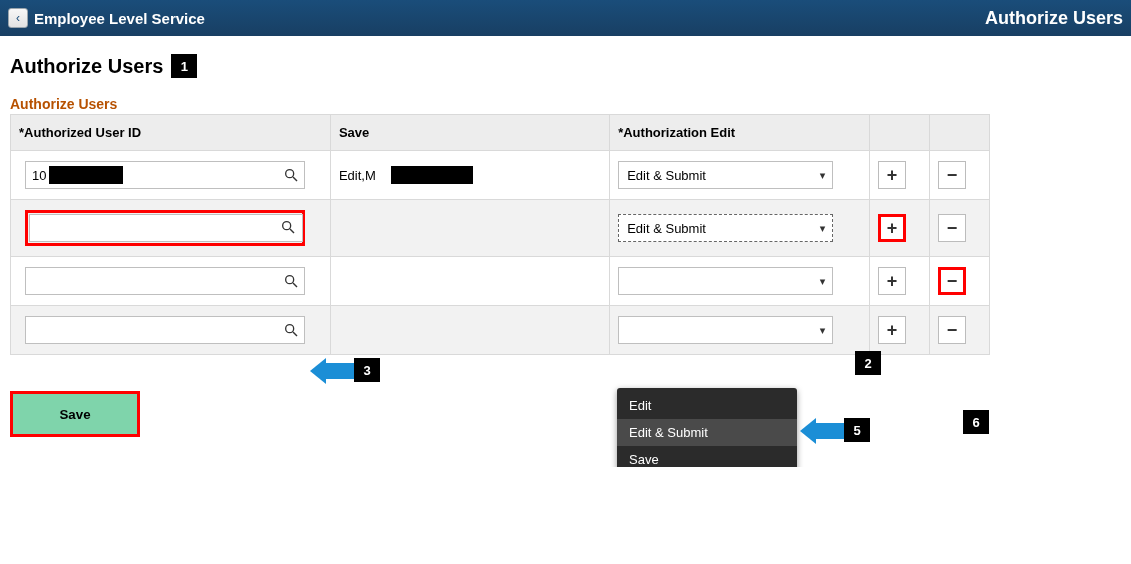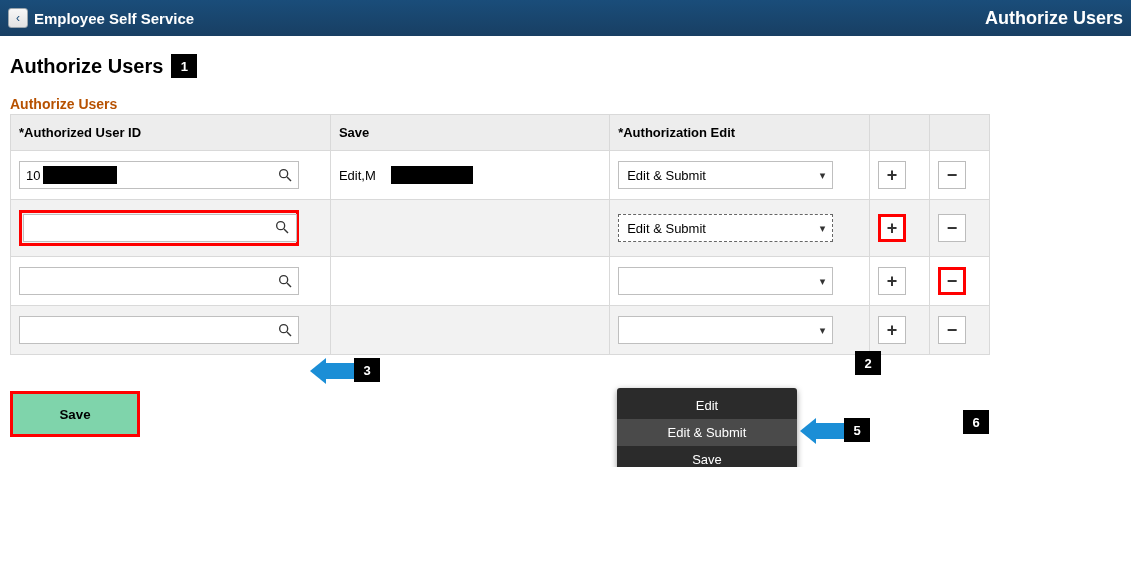--- a/index.html
+++ b/index.html
@@ -61,21 +61,21 @@
     background: #ededed;
     font-weight: bold;
   }
   table.grid tbody tr.alt td { background: #f2f2f2; }
 
   .col-userid { width: 320px; }
   .col-name   { width: 280px; }
   .col-level  { width: 260px; }
   .col-btn    { width: 60px; text-align: center; }
 
-  .fld-wrap { position: relative; display: inline-block; width: 280px; }
+  .fld-wrap { position: relative; display: inline-block; width: 280px; margin-left: 6px; }
   .txt-input {
     width: 280px; height: 28px;
     border: 1px solid #bfbfbf;
     padding: 2px 28px 2px 6px;
     font-size: 13px;
     background: #fff;
   }
   .lookup {
     position: absolute; right: 4px; top: 4px;
     width: 20px; height: 20px;
@@ -138,21 +138,20 @@
   
   .dropdown {
     position: absolute;
     width: 180px;
     background: #2b2b2b;
     color: #fff;
     border-radius: 3px;
     padding: 4px 0;
     font-size: 13px;
     box-shadow: 0 2px 6px rgba(0,0,0,.4);
-    text-align: center;
   }
   .dropdown .opt { padding: 6px 12px; }
   .dropdown .opt.sel-opt { background: #4a4a4a; }
 
   .save-btn {
     margin-top: 36px;
     width: 130px; height: 46px;
     background: #7fd4ab;
     border: 1px solid #2f9e6d;
     font-weight: bold;
@@ -166,21 +165,21 @@
 </head>
 <body>
 
 <div class="page-wrap">
 
   <div class="header-bar">
     <div class="hdr-left">
       <div class="back-btn">
         <span>‹</span>
       </div>
-      <span class="hdr-title-left">Employee Self Service</span>
+      <span class="hdr-title-left">Employee Level Service</span>
     </div>
     <span class="hdr-title-right">Authorize Users</span>
   </div>
 
   <div class="page">
     <div class="page-title-row">
       <span class="page-title">Authorize Users</span>
       <span class="callout" style="position:static;">1</span>
     </div>
 

